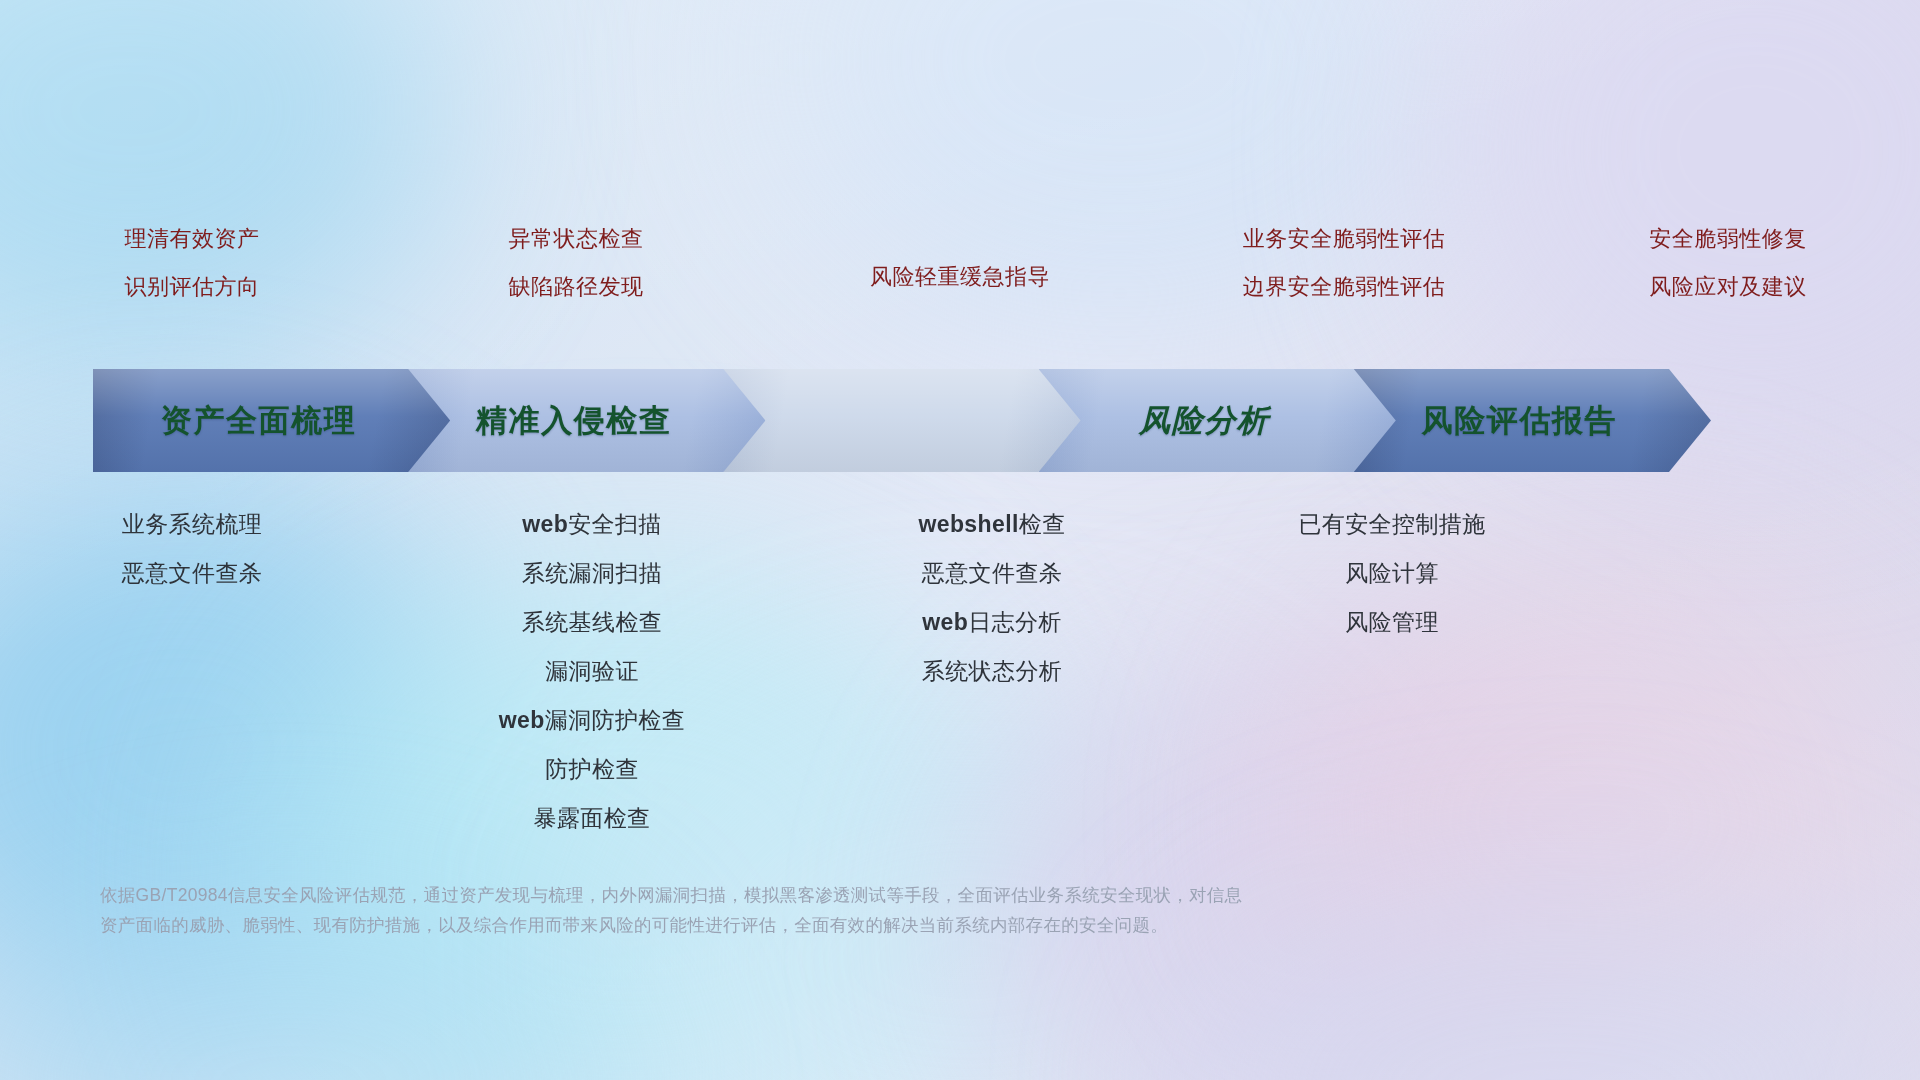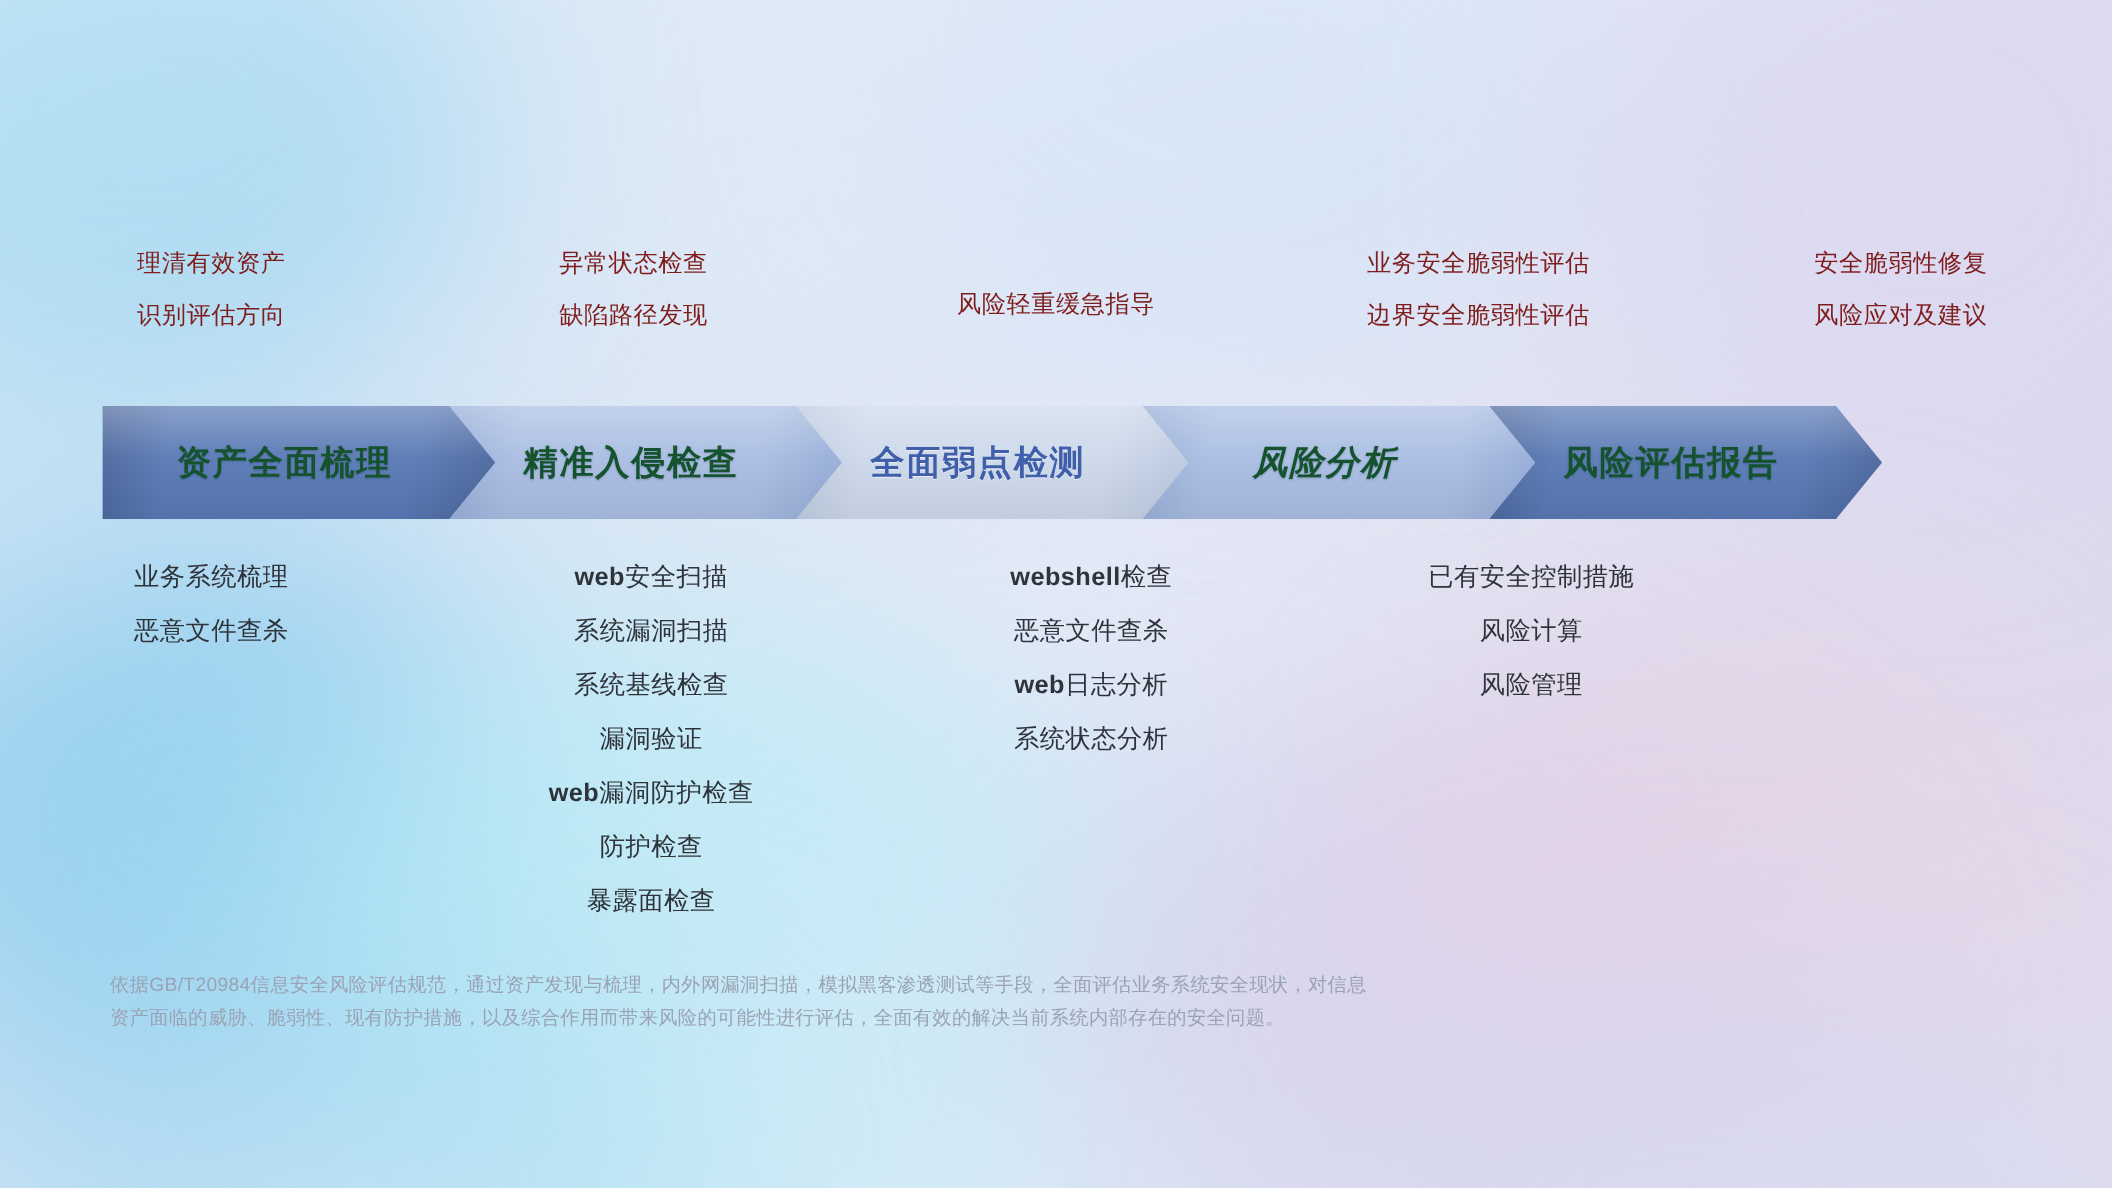--- a/index.html
+++ b/index.html
@@ -135,21 +135,20 @@
       <div class="chev" style="left: 1260.8px; width: 357.2px; z-index: 1;">
         <div class="shape" style="background: linear-gradient(100deg, rgb(73, 100, 154) 0%, rgb(88, 120, 180) 18%, rgb(88, 120, 180) 78%, rgb(73, 100, 154) 100%); filter: drop-shadow(rgba(80, 100, 150, 0.22) 3px 2px 3px);"></div>
         <div class="label lt">风险评估报告</div>
       </div>
       <div class="chev" style="left: 945.6px; width: 357.2px; z-index: 2; font-style: italic;">
         <div class="shape" style="background: linear-gradient(100deg, rgb(147, 170, 214) 0%, rgb(169, 189, 226) 18%, rgb(169, 189, 226) 78%, rgb(147, 170, 214) 100%); filter: drop-shadow(rgba(80, 100, 150, 0.22) 3px 2px 3px);"></div>
         <div class="label lt">风险分析</div>
       </div>
       <div class="chev" style="left: 630.4px; width: 357.2px; z-index: 3;">
         <div class="shape" style="background: linear-gradient(100deg, rgb(185, 199, 222) 0%, rgb(204, 216, 234) 18%, rgb(204, 216, 234) 78%, rgb(185, 199, 222) 100%); filter: drop-shadow(rgba(80, 100, 150, 0.22) 3px 2px 3px);"></div>
-        <div class="label dk">全面弱点检测</div>
       </div>
       <div class="chev" style="left: 315.2px; width: 357.2px; z-index: 4;">
         <div class="shape" style="background: linear-gradient(100deg, rgb(147, 170, 214) 0%, rgb(169, 189, 226) 18%, rgb(169, 189, 226) 78%, rgb(147, 170, 214) 100%); filter: drop-shadow(rgba(80, 100, 150, 0.22) 3px 2px 3px);"></div>
         <div class="label lt">精准入侵检查</div>
       </div>
       <div class="chev first" style="left: 0px; width: 357.2px; z-index: 5;">
         <div class="shape" style="background: linear-gradient(100deg, rgb(73, 100, 154) 0%, rgb(88, 120, 180) 18%, rgb(88, 120, 180) 78%, rgb(73, 100, 154) 100%); filter: drop-shadow(rgba(80, 100, 150, 0.22) 3px 2px 3px);"></div>
         <div class="label lt">资产全面梳理</div>
       </div>
     </div>

